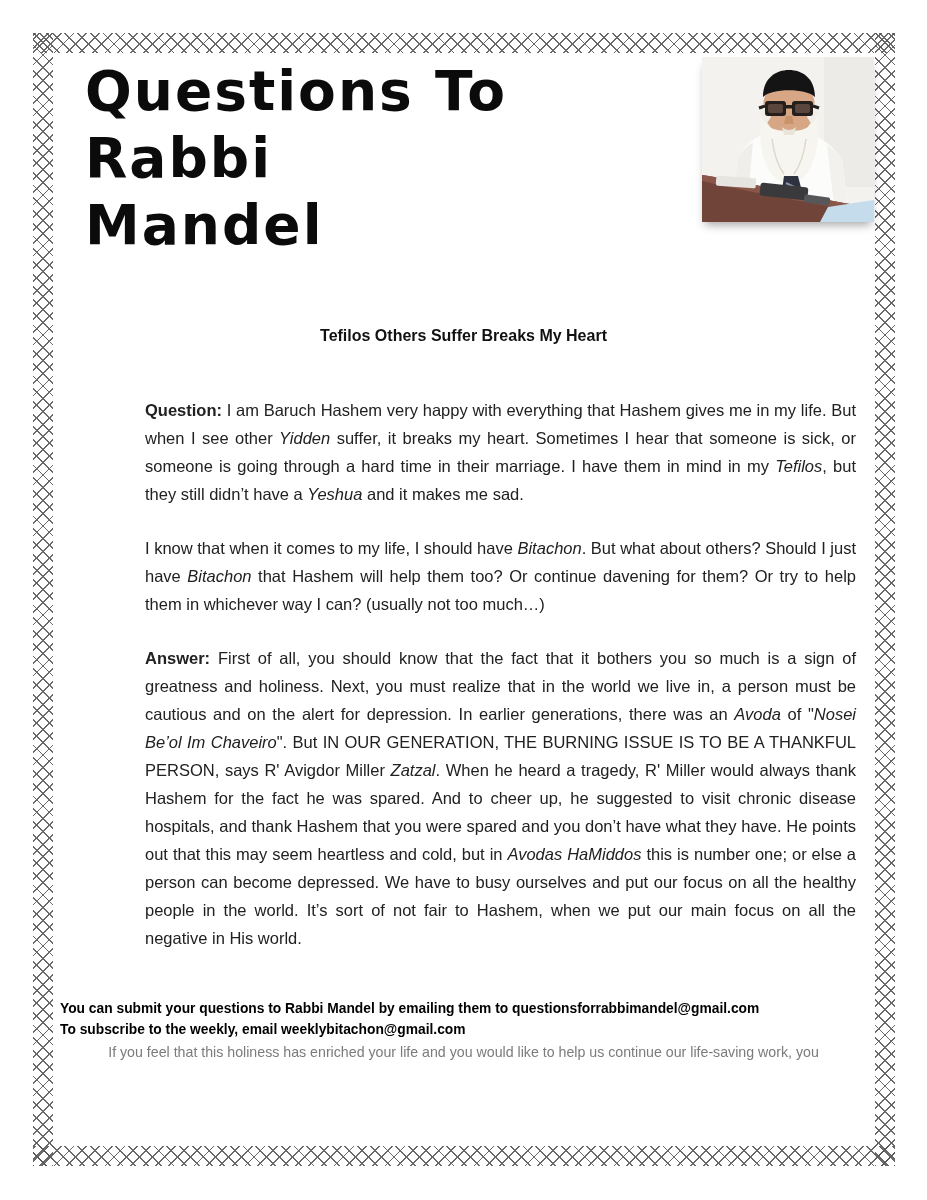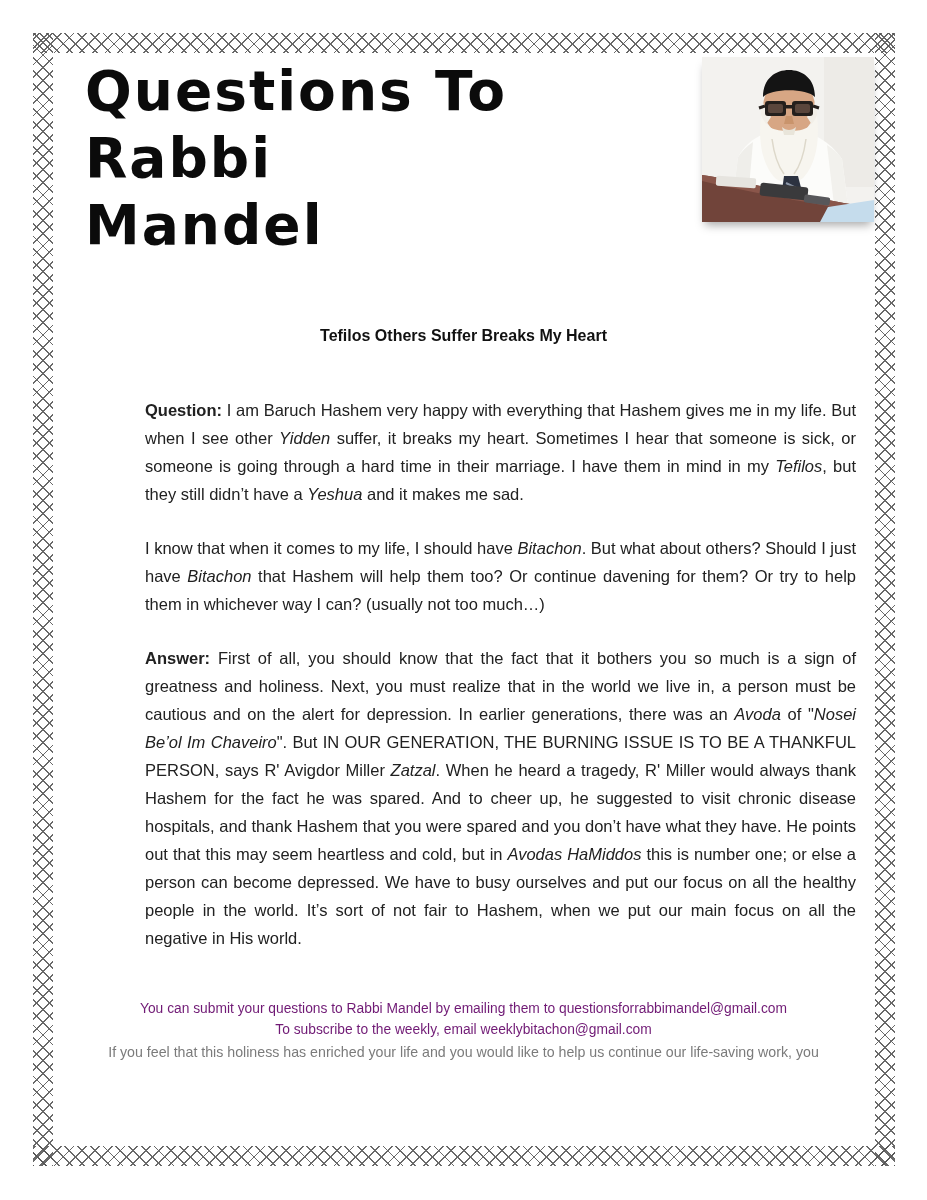--- a/index.html
+++ b/index.html
@@ -37,22 +37,22 @@
     text-align:center;font-weight:bold;font-size:16px;color:#111;
   }
   .article{
     position:absolute;left:108px;top:396px;width:711px;
     font-size:16.5px;line-height:28px;text-align:justify;color:#212121;margin-left:37px;
   }
   .article p{margin:0 0 26px 0;}
 
   .footer-navy{
     position:absolute;left:60px;top:999px;width:807px;
-    text-align:center;font-weight:normal;font-size:13.8px;line-height:20.5px;
-    color:#701a75;white-space:nowrap;
+    font-weight:bold;font-size:13.8px;line-height:20.5px;
+    color:#000000;white-space:nowrap;
   }
   .footer-gray{
     position:absolute;left:60px;top:1038px;width:807px;
     text-align:center;font-size:14.2px;line-height:28px;color:#7b7b7b;white-space:nowrap;
   }
 </style>
 </head>
 <body>
 
 <div class="page">

